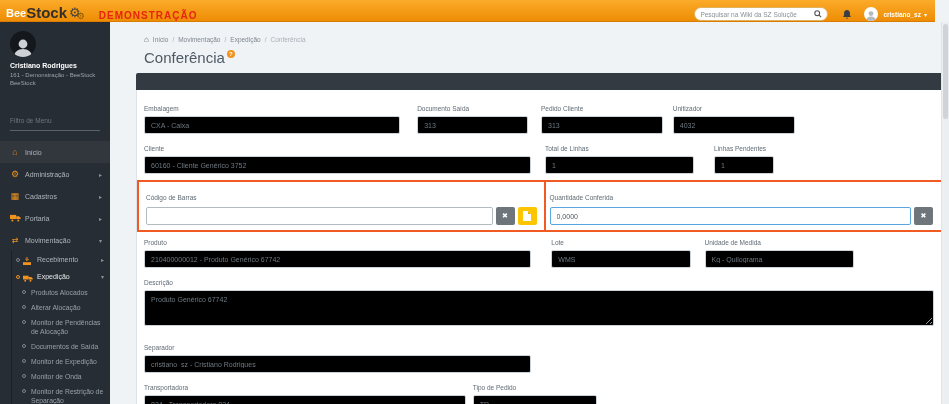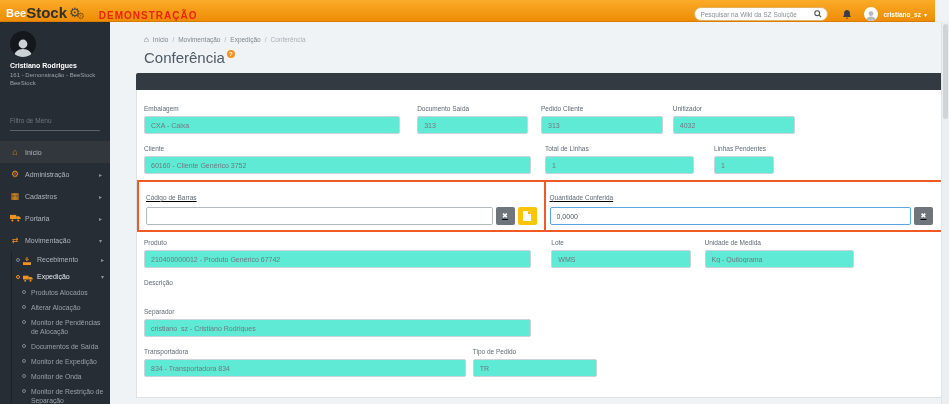--- a/index.html
+++ b/index.html
@@ -75,36 +75,36 @@
     margin-left:2px; margin-top:1px; }
 
   .panel { margin:7px 3px 0 10px; }
   .panel-heading { height:17px; background:#333a41; border-radius:2px 2px 0 0; }
   .panel-body { background:#fff; border:1px solid #dde2e7; border-top:none;
     padding:4px 7px 20px 7px; min-height:300px; }
 
   .frow { display:flex; margin-top:11px; }
   .col { display:flex; flex-direction:column; }
   .flabel { font-size:6.5px; color:#5f6a73; margin-bottom:4px; white-space:nowrap; }
-  .finput { height:18px; width:100%; background:#5eead4; border:1px solid #ccd3d8;
+  .finput { height:18px; width:100%; background:#000000; border:1px solid #ccd3d8;
     border-radius:2px; font-size:7px; color:#6f7980; padding:0 6px; font-family:inherit; outline:none; }
   textarea.finput { height:36px; padding:4px 6px; resize:vertical; line-height:9px; }
   .finput.white { background:#fff; border-color:#b3bbc2; }
   .finput.blue  { background:#fff; border-color:#58a6e2; color:#4e565e; }
 
   .w-emb{width:32.3%;} .w-doc{width:14%;margin-left:2.1%;} .w-ped{width:15.4%;margin-left:1.6%;}
   .w-uni{width:15.4%;margin-left:1.2%;}
   .w-cli{width:48.8%;} .w-tot{width:18.8%;margin-left:1.7%;} .w-pen{width:7.6%;margin-left:2.5%;}
   .w-pro{width:48.8%;} .w-um{width:18.8%;margin-left:1.7%;} .w-lote{width:17.6%;margin-left:2.5%;}
   .w-full{width:99.5%;}
   .w-sep{width:48.8%;} .w-end{width:49.4%;margin-left:1.3%;}
   .w-tra{width:40.6%;} .w-tipo{width:15.6%;margin-left:0.8%;}
 
   
-  .hl-row { display:flex; margin:6px -6px 0 -7px;text-decoration:underline; }
+  .hl-row { display:flex; margin:6px -6px 0 -7px; }
   .hl-box { border:2px solid #f15a22; padding:4px 7px 5px 7px; }
   .hl-left { width:50.5%; border-right-width:1px; }
   .hl-right { width:49.5%; border-left-width:1px; padding-left:4px; padding-right:9px; }
   .hl-field { display:flex; align-items:center; margin-top:3px; }
   .hl-field .finput { flex:1; }
   .btn { width:19px; height:18px; border:none; border-radius:2px; margin-left:3px;
     display:flex; align-items:center; justify-content:center; cursor:pointer; flex:none; padding:0; }
   .btn-gray { background:#6e767c; color:#fff; font-size:7px; }
   .btn-yellow { background:#fdc500; }
   .frow.after-hl { margin-top:7px; }
@@ -360,20 +360,21 @@
         </div>
         <div class="col w-um">
           <span class="flabel">Unidade de Medida</span>
           <input class="finput" readonly="" value="Kg - Quilograma" style="">
         </div>
       </div>
 
       <div class="frow">
         <div class="col w-full">
           <span class="flabel">Descrição</span>
+          <textarea class="finput" readonly="" style="">Produto Genérico 67742</textarea>
         </div>
       </div>
 
       <div class="frow gap-big">
         <div class="col w-sep">
           <span class="flabel">Separador</span>
           <input class="finput" readonly="" value="cristiano_sz - Cristiano Rodrigues" style="">
         </div>
       </div>
 

